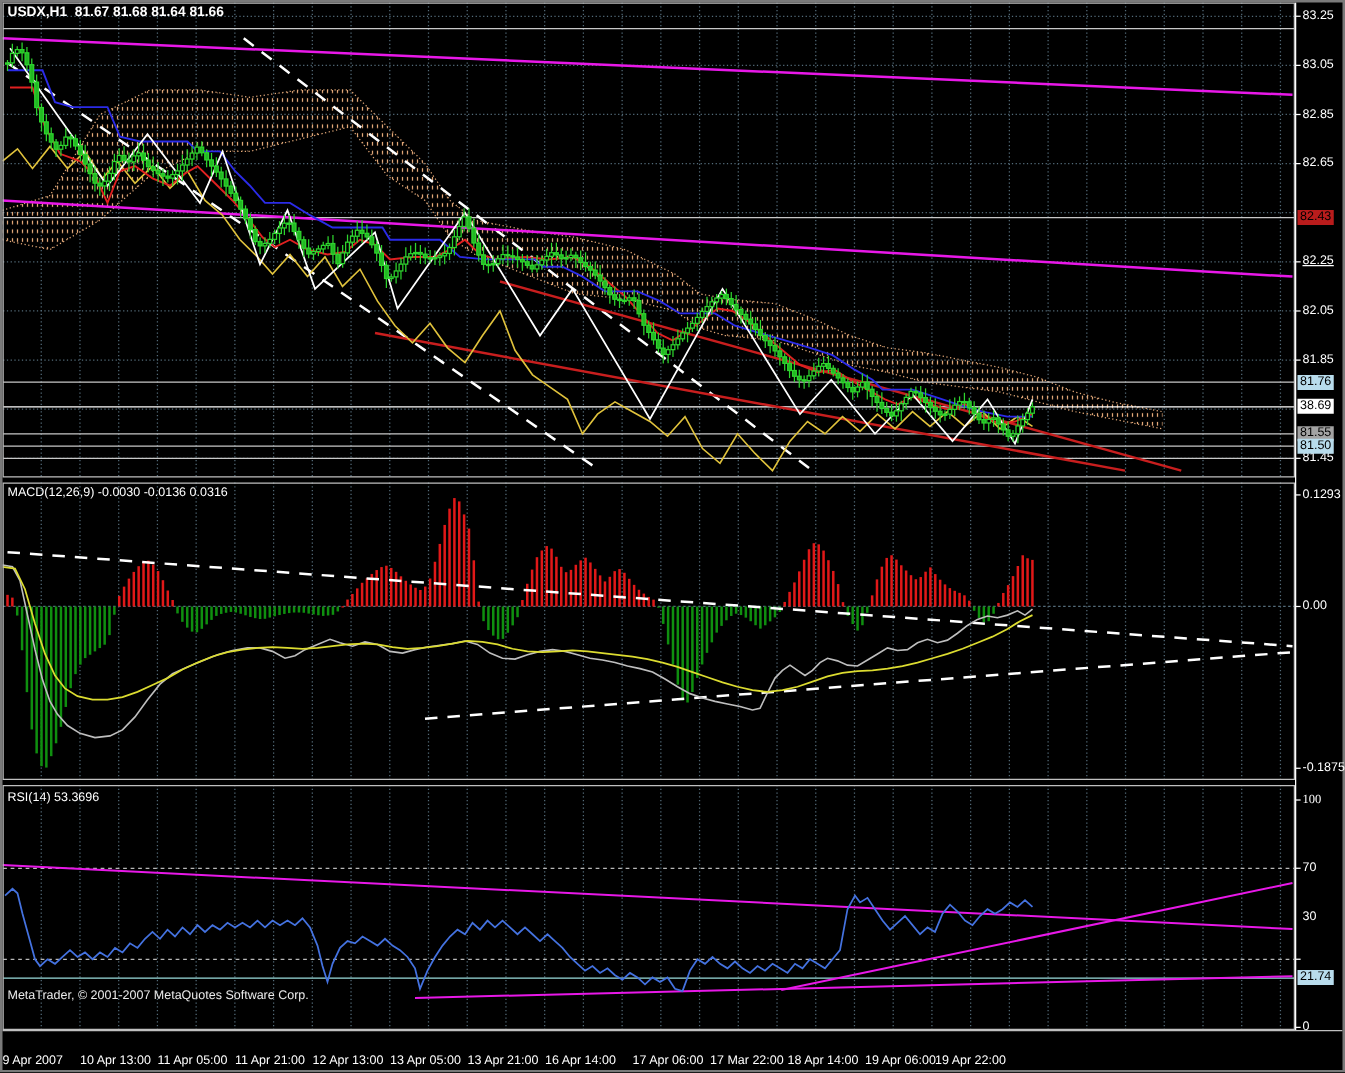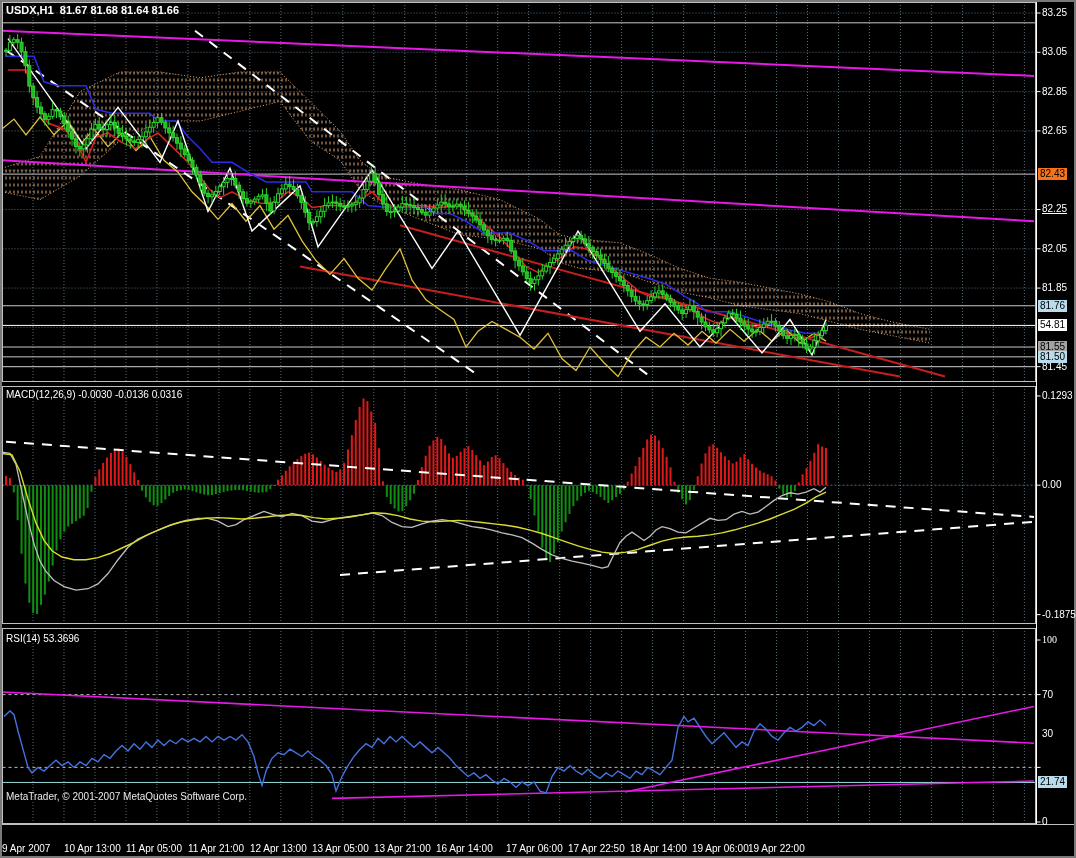--- a/index.html
+++ b/index.html
@@ -847,40 +847,40 @@
 
   <div id="labels-host">
       <div class="axis-label" style="top: 7.0031px;">83.25</div>
       <div class="axis-label" style="top: 46.2999px;">83.05</div>
       <div class="axis-label" style="top: 85.5967px;">82.85</div>
       <div class="axis-label" style="top: 124.893px;">82.65</div>
       <div class="axis-label" style="top: 203.487px; text-decoration: underline;">82.25</div>
       <div class="axis-label" style="top: 242.784px;">82.05</div>
       <div class="axis-label" style="top: 282.081px;">81.85</div>
       <div class="axis-label" style="top: 360.674px;">81.45</div>
-      <div class="badge" style="top: 168.12px; background: #f97316;">82.43</div>
+      <div class="badge" style="top: 168.12px; background: #b91c1c;">82.43</div>
       <div class="badge" style="top: 299.764px; background: rgb(184, 220, 236);">81.76</div>
-      <div class="badge" style="top: 319.413px; background: rgb(255, 255, 255);">54.81</div>
+      <div class="badge" style="top: 319.413px; background: rgb(255, 255, 255);">38.69</div>
       <div class="badge" style="top: 341.026px; background: #a3a3a3;">81.55</div>
       <div class="badge" style="top: 350.85px; background: rgb(184, 220, 236);">81.50</div>
       <div class="axis-label" style="top: 389.94px;">0.1293</div>
       <div class="axis-label" style="top: 479.19px;">0.00</div>
       <div class="axis-label" style="top: 608.613px;">-0.1875</div>
       <div class="axis-label" style="top: 634.011px; font-family: Liberation Serif, serif;">100</div>
       <div class="axis-label" style="top: 688.607px;">70</div>
       <div class="axis-label" style="top: 728px;">30</div>
       <div class="axis-label" style="top: 815.998px;">0</div>
       <div class="badge" style="top: 776.434px; background: rgb(184, 220, 236);">21.74</div>
       <div class="tlabel" style="left: 2px;">9 Apr 2007</div>
       <div class="tlabel" style="left: 64px;">10 Apr 13:00</div>
       <div class="tlabel" style="left: 126px;">11 Apr 05:00</div>
       <div class="tlabel" style="left: 188px;">11 Apr 21:00</div>
       <div class="tlabel" style="left: 250px;">12 Apr 13:00</div>
       <div class="tlabel" style="left: 312px;">13 Apr 05:00</div>
       <div class="tlabel" style="left: 374px;">13 Apr 21:00</div>
       <div class="tlabel" style="left: 436px;">16 Apr 14:00</div>
       <div class="tlabel" style="left: 506px;">17 Apr 06:00</div>
-      <div class="tlabel" style="left: 568px;">17 Apr 22:50</div>
+      <div class="tlabel" style="left: 568px;">17 Mar 22:00</div>
       <div class="tlabel" style="left: 630px;">18 Apr 14:00</div>
       <div class="tlabel" style="left: 692px;">19 Apr 06:00</div>
       <div class="tlabel" style="left: 748px;">19 Apr 22:00</div>
     </div>
 </div>
 
 </body></html>

